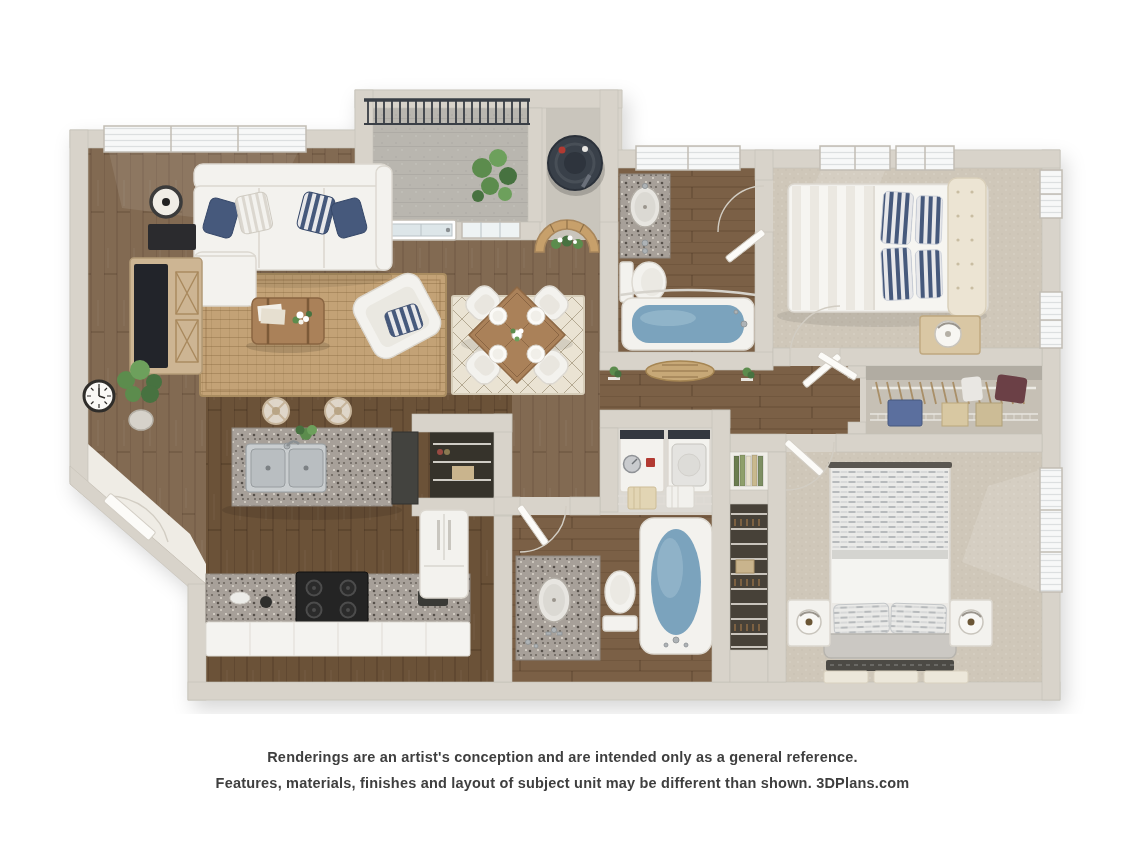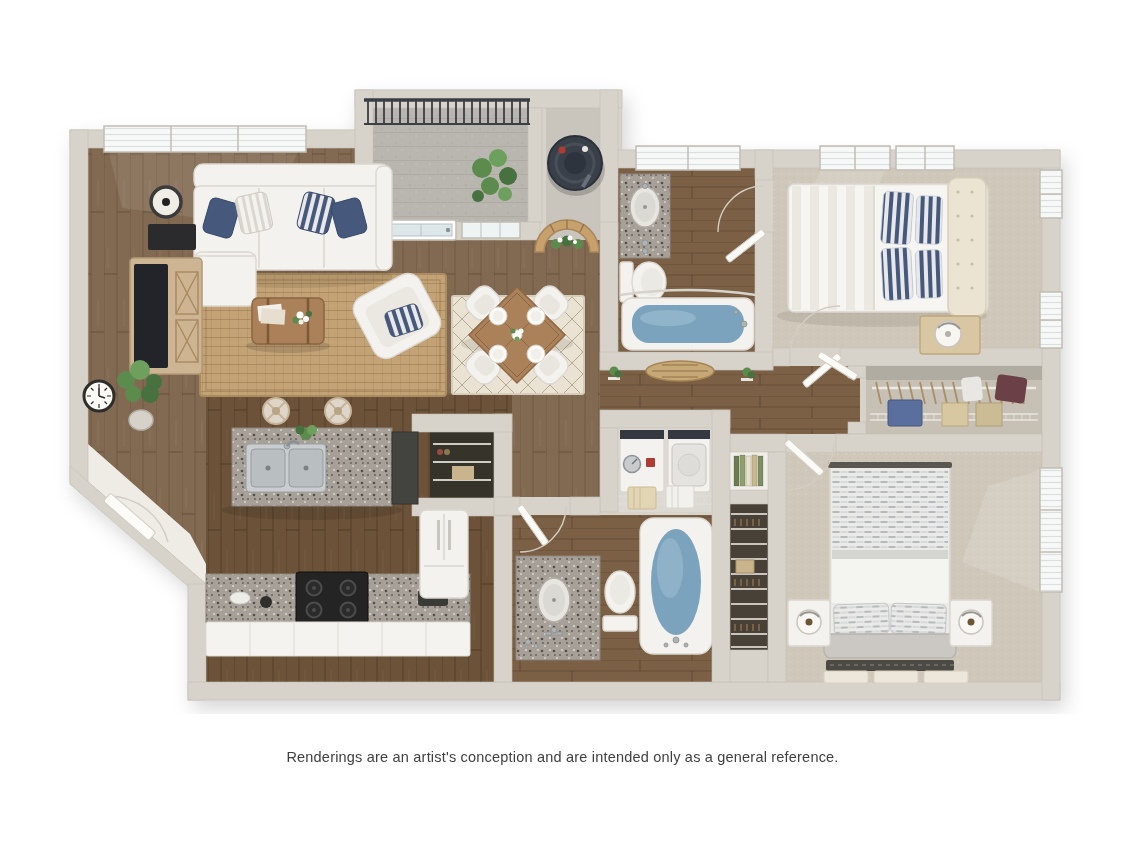--- a/index.html
+++ b/index.html
@@ -1,20 +1,20 @@
 <!DOCTYPE html>
 <html style="--bg: #ffffff; --text: #3f3f3f; --wall: #d8d3ca; --wall-line: #c4bfb5; --wood-living: #826a52; --wood-kitchen: #6b5238; --wood-bath: #7b6046; --carpet: #cfc7b9; --concrete: #b9b6af; --granite: #a7a099; --rug-jute: #c3a276; --rug-cream: #eae3d3; --water: #7ba3bd; --water-light: #a3c2d3; --white-furn: #f3f2ee; --furn-line: #dcd8d0; --navy: #46597c; --wood-furn: #aa8159; --wood-light: #d9c7a4; --railing: #3a3f46; --appliance-dark: #343840; --stove: #242424; --green: #5c8c4d; --tile: #efece5; --linen-dark: #474138;"><head>
 <meta charset="utf-8">
 <style>
   html,body{margin:0;padding:0;background:#ffffff;}
   body{font-family:"Liberation Sans", sans-serif;}
   .stage{position:relative;width:1125px;height:844px;margin:0 auto;background:var(--bg,#fff);overflow:hidden;}
   .stage svg{display:block;}
   .caption{position:absolute;left:0;top:744px;width:100%;text-align:center;
-           color:var(--text,#3f3f3f);font-size:14.5px;line-height:26px;letter-spacing:.2px;}
+           color:var(--text,#3f3f3f);font-size:14.5px;line-height:26px;letter-spacing:.2px;font-weight:bold;}
   .caption p{margin:0;}
   
   .wall{fill:var(--wall,#d8d3ca);stroke:var(--wall-line,#c4bfb5);stroke-width:.6;}
   .wf{fill:var(--white-furn,#f3f2ee);stroke:var(--furn-line,#dcd8d0);stroke-width:1.4;}
   .granite{fill:url(#graniteP);stroke:#8d867e;stroke-width:1;}
   .door{fill:#fcfbf8;stroke:#d3cec5;stroke-width:1;}
   .arc{fill:none;stroke:#d2cdc3;stroke-width:1.4;}
   .win{fill:url(#blindsP);stroke:#c2bdb4;stroke-width:1.5;}
   .chrome{fill:#aeb3b6;stroke:#8b9093;stroke-width:.8;}
   .pf-liv{fill:var(--wood-living,#826a52);} .pf-kit{fill:var(--wood-kitchen,#6b5238);}
@@ -658,14 +658,15 @@
         <rect x="1040" y="468" width="22" height="124" class="win"></rect>
         <path d="M1040,510H1062 M1040,552H1062" stroke="#c2bdb4" stroke-width="1.5"></path>
       </g>
     </g>
 
   </g>
 </svg>
 
   <div class="caption">
     <p>Renderings are an artist's conception and are intended only as a general reference.</p>
+    <p>Features, materials, finishes and layout of subject unit may be different than shown. 3DPlans.com</p>
   </div>
 </div>
 
 </body></html>

